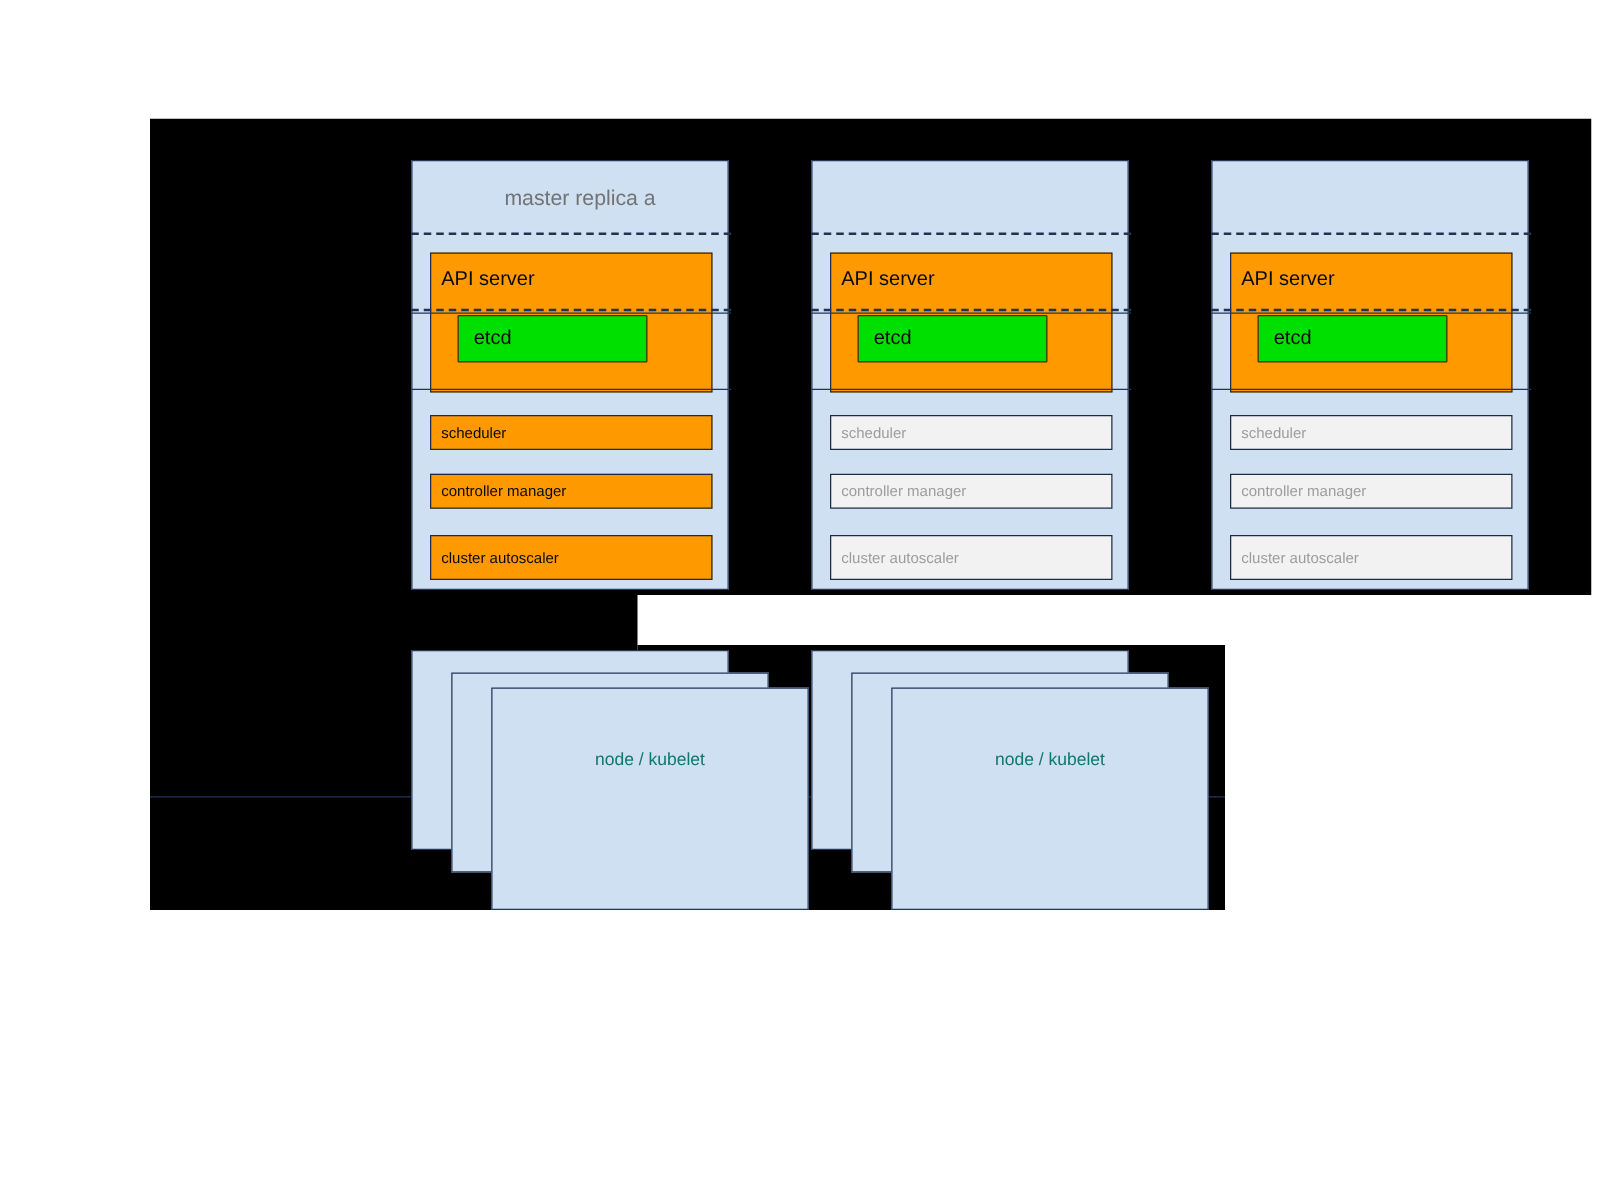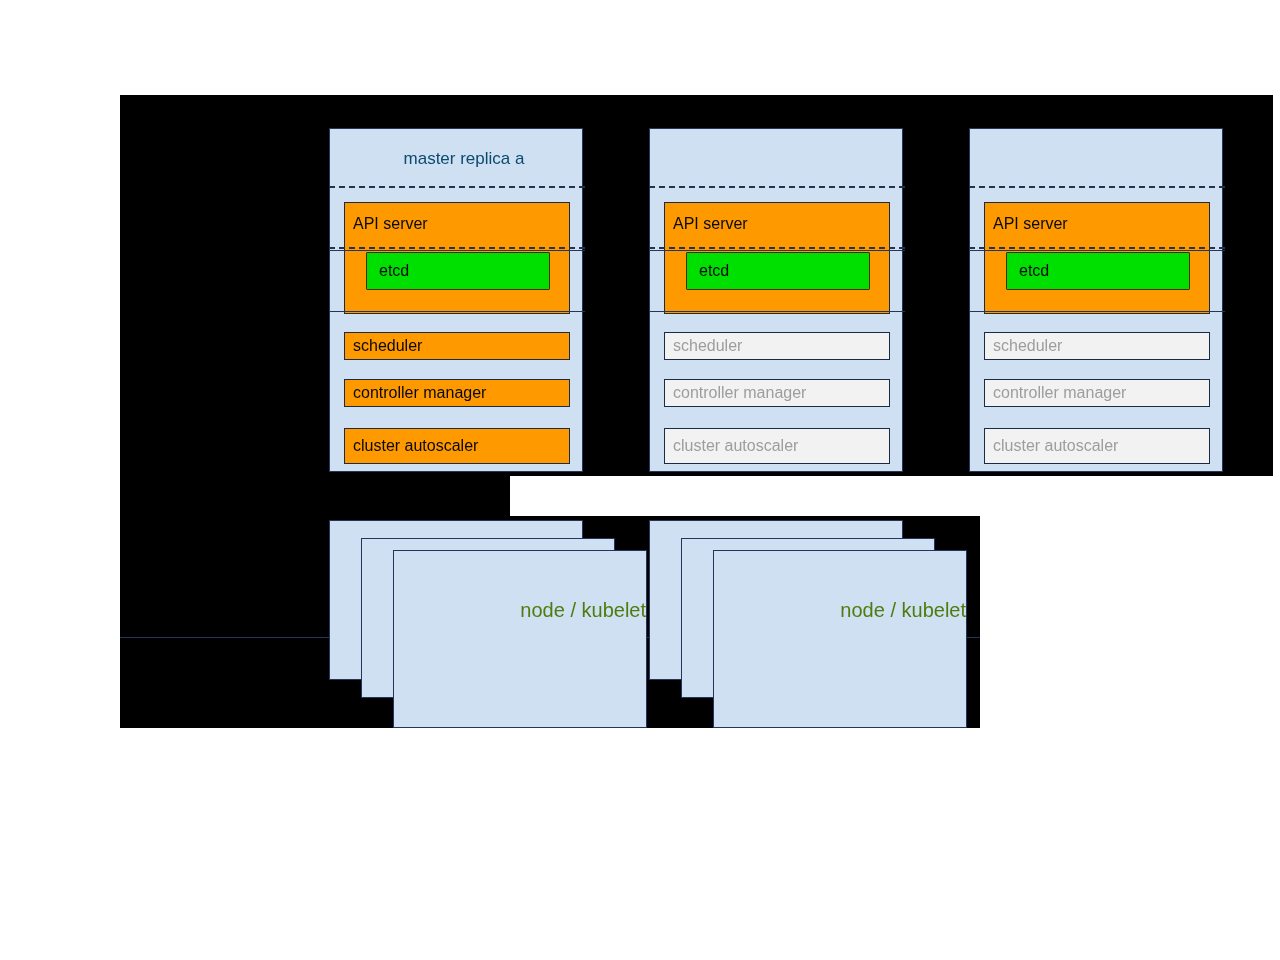--- a/index.html
+++ b/index.html
@@ -44,21 +44,21 @@
   #replica-a { left: 329px; }
   #replica-b { left: 649px; }
   #replica-c { left: 969px; }
 
   .replica-title {
     position: absolute;
     left: 16px; right: 0;
     top: 20px;
     text-align: center;
     font-size: 17px;
-    color: #0c4a6e;
+    color: #737373;
     line-height: 20px;
   }
 
   
   .dash-sep {
     position: absolute;
     left: -1px;
     width: 256px;
     border-top: 2px dashed #20344f;
     height: 0;
@@ -77,21 +77,21 @@
   .solid-rule.r1 { top: 121px; }
   .solid-rule.r2 { top: 182px; }
 
   
   .comp {
     position: absolute;
     left: 14px;
     width: 226px;
     box-sizing: border-box;
     border: 1px solid #1b2b45;
-    font-size: 16px;
+    font-size: 12px;
     line-height: 1;
     padding-left: 8px;
     display: flex;
     align-items: center;
   }
   .comp.active   { background: #ff9900; color: #0a0a0a; }
   .comp.inactive { background: #f2f2f2; color: #9d9d9d; }
 
   
   .apiserver-block {
@@ -109,21 +109,21 @@
     position: absolute;
     left: 8px;
     top: 12px;
     font-size: 16px;
     color: #0a0a0a;
   }
   .etcd-box {
     position: absolute;
     left: 21px;
     top: 49px;
-    width: 184px;
+    width: 152px;
     height: 38px;
     background: #00e000;
     border: 1px solid #4a2c00;
     border-radius: 1px;
     box-sizing: border-box;
     display: flex;
     align-items: center;
     padding-left: 12px;
     font-size: 16px;
     color: #0a0a0a;
@@ -145,23 +145,23 @@
     box-sizing: border-box;
   }
   .node-layer.back   { left: 0px;  top: 0px;  width: 254px; height: 160px; }
   .node-layer.middle { left: 32px; top: 18px; width: 254px; height: 160px; }
   .node-layer.front  { left: 64px; top: 30px; width: 254px; height: 178px; }
 
   .node-label {
     position: absolute;
     left: 0; right: 0;
     top: 48px;
-    text-align: right;
-    font-size: 20px;
-    color: #4d7c0f;
+    text-align: center;
+    font-size: 14px;
+    color: #0f766e;
   }
 
   
   .node-rule {
     position: absolute;
     left: 120px;
     top: 637px;
     width: 860px;
     border-top: 1px solid #23365a;
     height: 0;

